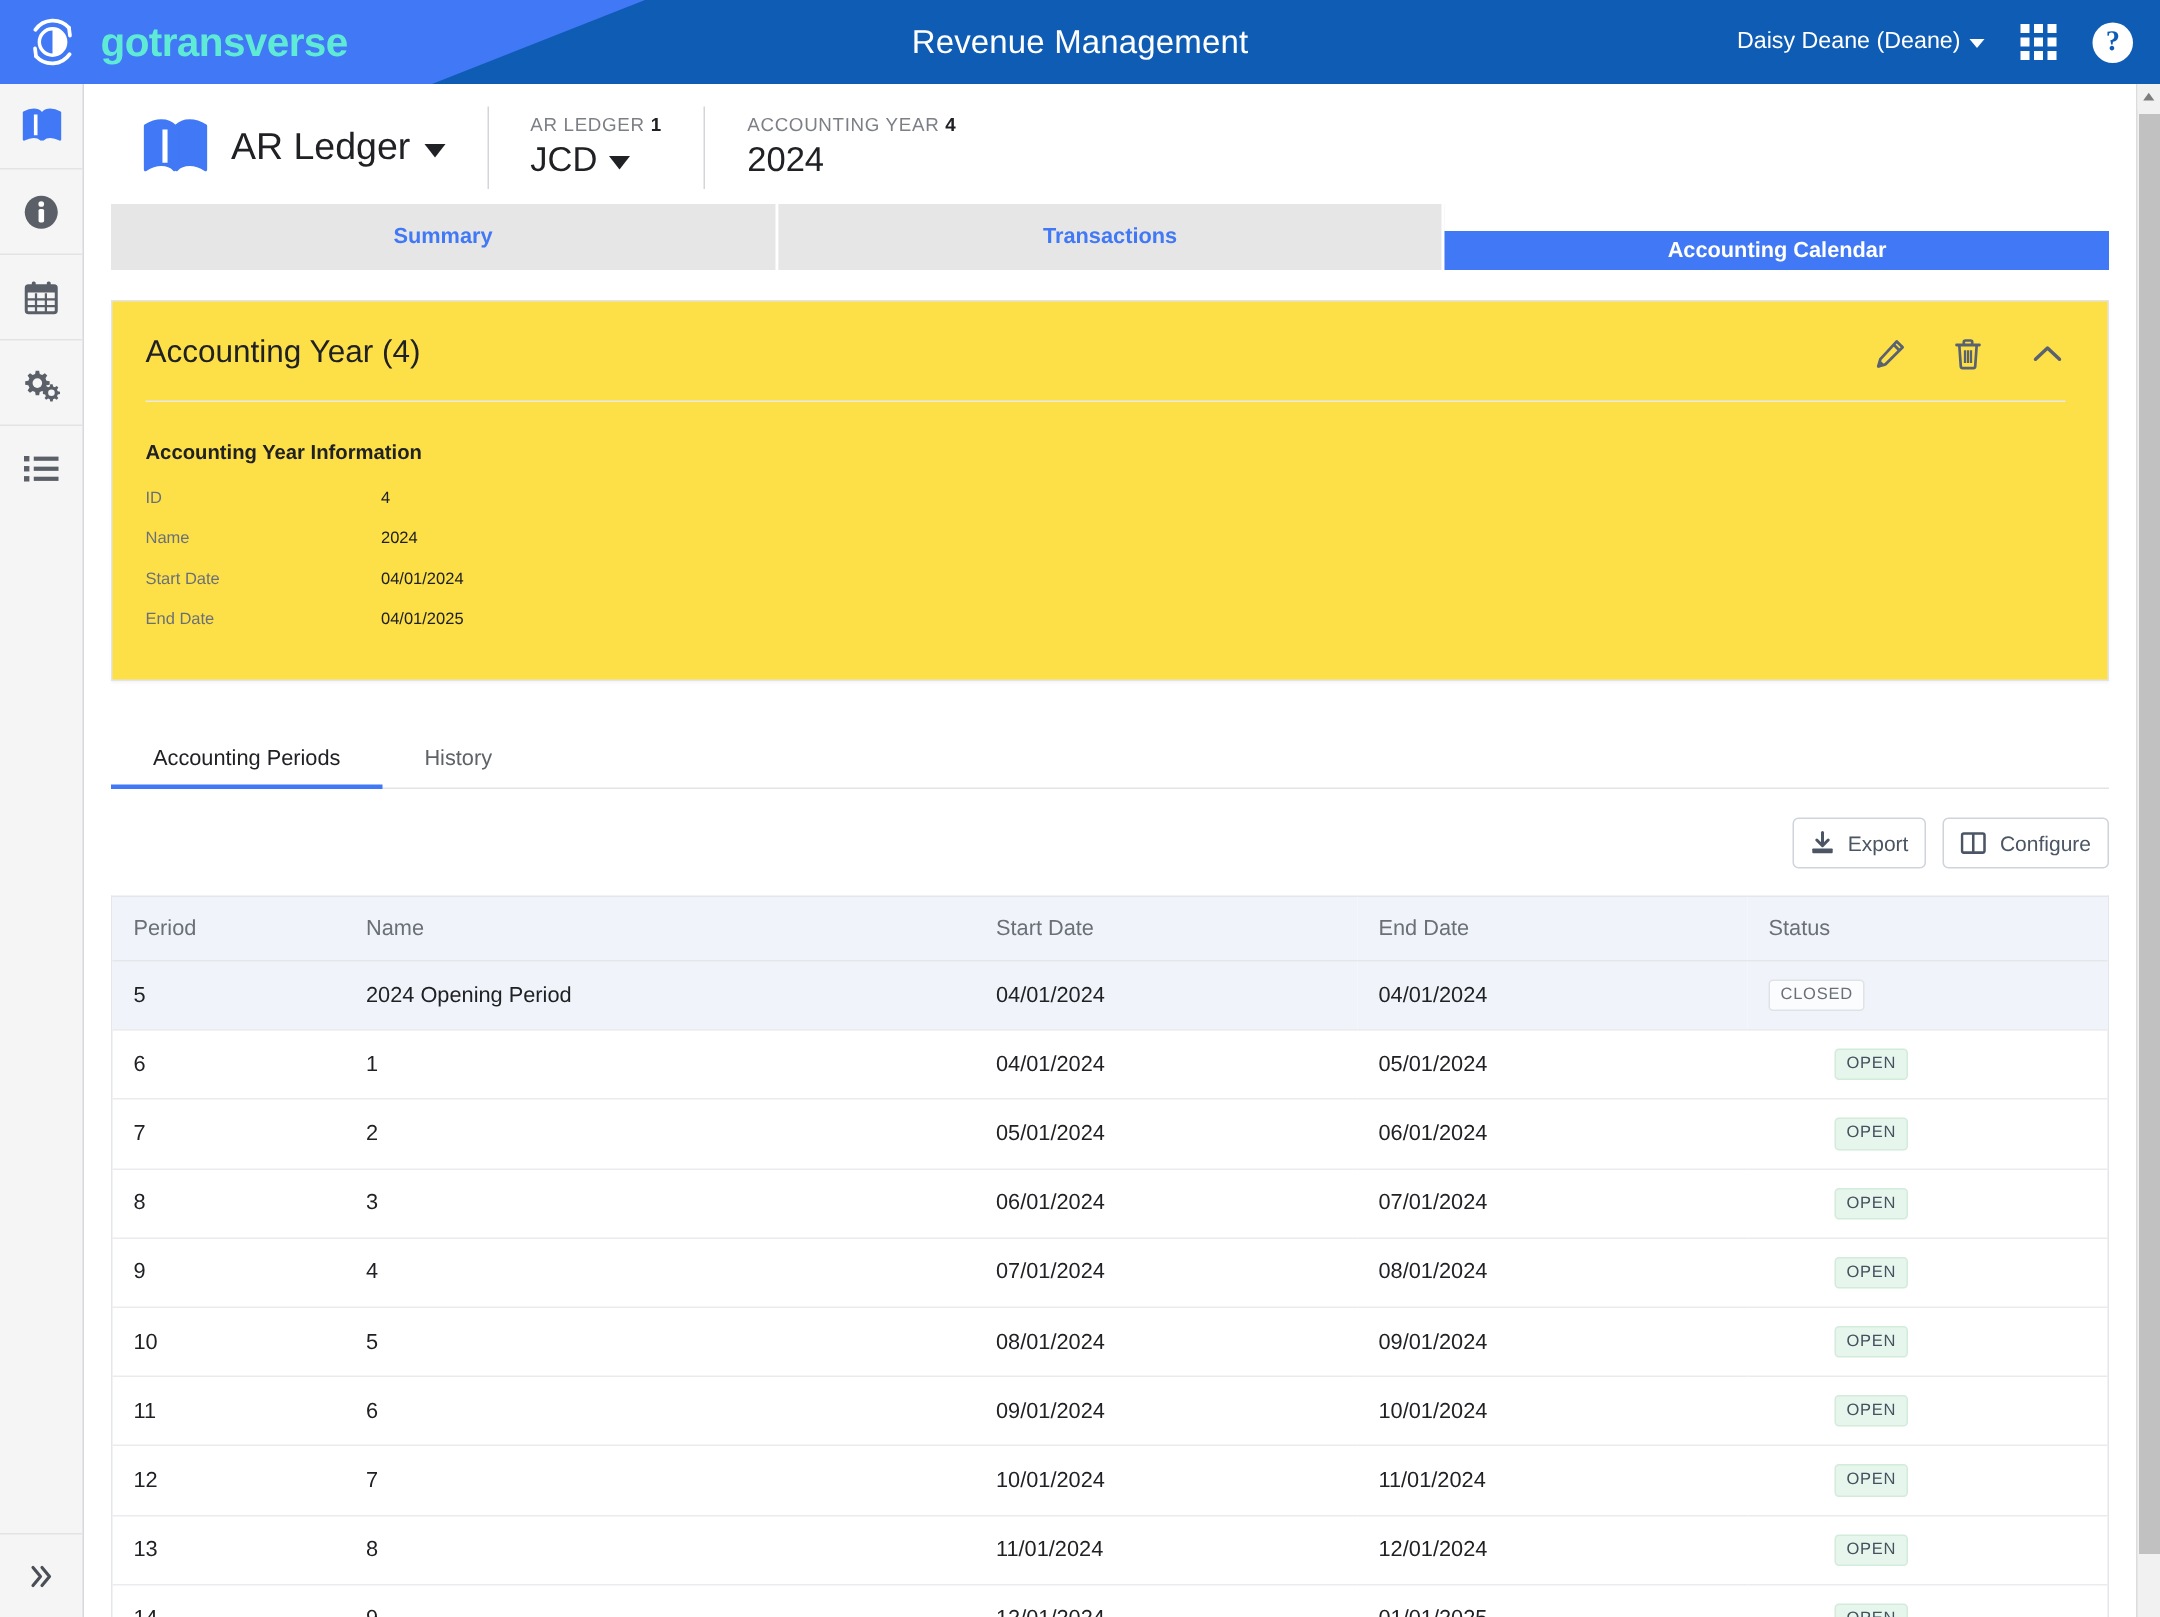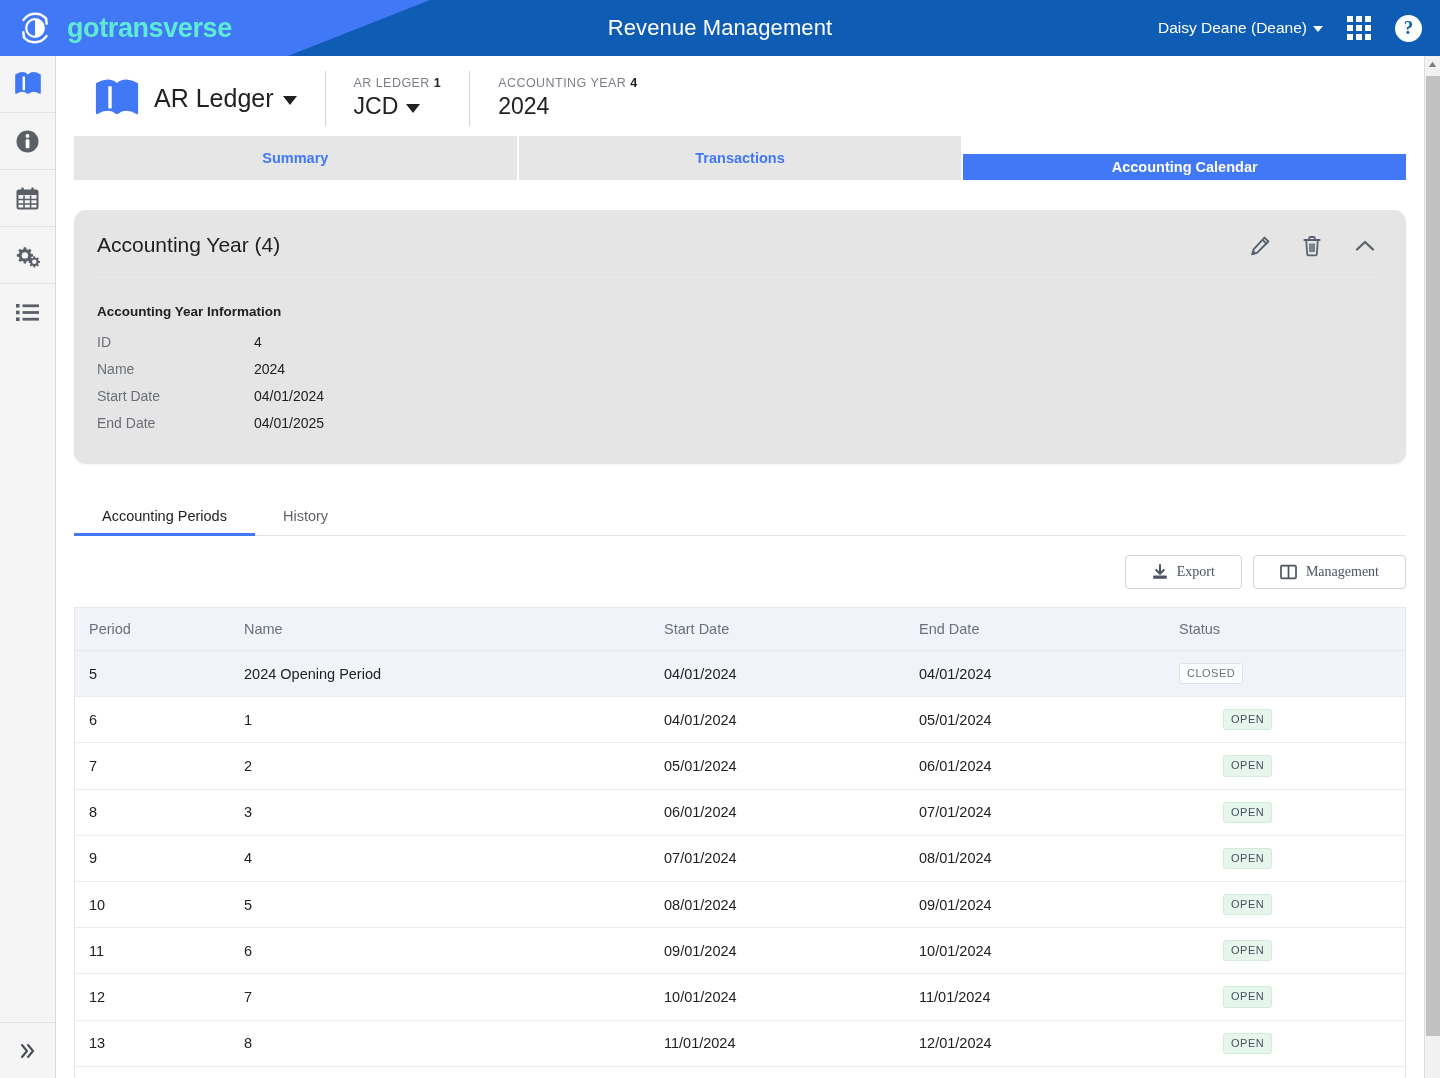--- a/index.html
+++ b/index.html
@@ -141,40 +141,40 @@
     flex: 1; display: flex; align-items: center; justify-content: center;
     background: #e6e6e6; color: #4178f5;
     font-size: 14.5px; font-weight: bold; cursor: pointer;
     border-right: 2px solid #ffffff;
   }
   .tab:last-child { border-right: none; }
   .tab.active { background: #4178f5; color: #ffffff; margin-top: 18px; }
 
   
   .card {
-    margin: 30px 18px 0 18px;
+    margin: 20px 18px 0 18px;
     border: 1px solid #e2e4e8;
-    border-radius: 12px;
-    background: #e5e5e5;
+    border-radius: 0;
+    background: #fde047;
     box-shadow: 0 1px 2px rgba(0,0,0,0.05);
     padding: 22px 28px 26px 22px;
   }
   .card-head {
     display: flex; align-items: flex-start; justify-content: space-between;
     padding-bottom: 20px;
     border-bottom: 1px solid #e8eaee;
   }
   .card-title { font-size: 21px; color: #202124; }
   .card-actions { display: flex; align-items: center; gap: 31px; padding-top: 2px; }
   .icon-btn { cursor: pointer; display: flex; align-items: center; justify-content: center; }
   .section-title {
     font-size: 13.5px; font-weight: bold; color: #202124;
     margin-top: 26px; margin-bottom: 10px;
   }
-  .kv-row { display: flex; font-size: 14px; line-height: 27px; }
+  .kv-row { display: flex; font-size: 11px; line-height: 27px; }
   .kv-key { width: 157px; color: #6b7078; }
   .kv-val { color: #202124; }
 
   
   .subtabs {
     margin: 30px 18px 0 18px;
     display: flex; align-items: flex-end;
     border-bottom: 1px solid #e2e4e8;
     height: 42px;
   }
@@ -190,21 +190,21 @@
 
   
   .toolbar {
     display: flex; justify-content: flex-end; gap: 11px;
     margin: 19px 18px 0 18px;
   }
   .tb-btn {
     display: flex; align-items: center; gap: 9px;
     border: 1px solid #cfd3da; border-radius: 4px;
     background: #ffffff; color: #4b5563;
-    font-size: 14px; padding: 8px 26px; cursor: pointer; font-family: Liberation Serif, serif;
+    font-size: 14px; padding: 8px 11px; cursor: pointer;
   }
 
   
   .tbl-wrap { margin: 18px 18px 0 18px; border: 1px solid #e4e6ea; border-bottom: none; }
   table { width: 100%; border-collapse: collapse; }
   thead th {
     background: #f0f4fa; color: #6b7078; font-weight: normal;
     font-size: 14.5px; text-align: left;
     padding: 13px 0 13px 14px; border-bottom: 1px solid #e4e6ea;
   }
@@ -448,21 +448,21 @@
         <path d="M4.2 6 L8 9.8 L11.8 6" fill="none" stroke="#4b5563" stroke-width="2" stroke-linecap="round" stroke-linejoin="round"></path>
         <rect x="1.2" y="11.6" width="13.6" height="3.2" rx="0.6" fill="#4b5563"></rect>
       </svg>
       <span>Export</span>
     </div>
     <div class="tb-btn">
       <svg width="17" height="16" viewBox="0 0 17 16">
         <rect x="1" y="1.6" width="15" height="12.8" rx="1.2" fill="none" stroke="#4b5563" stroke-width="1.7"></rect>
         <path d="M8.5 1.6 L8.5 14.4" stroke="#4b5563" stroke-width="1.7"></path>
       </svg>
-      <span>Management</span>
+      <span>Configure</span>
     </div>
   </div>
 
   <div class="tbl-wrap">
     <table>
       <thead>
         <tr>
           <th class="col-period">Period</th>
           <th class="col-name">Name</th>
           <th class="col-start">Start Date</th>

